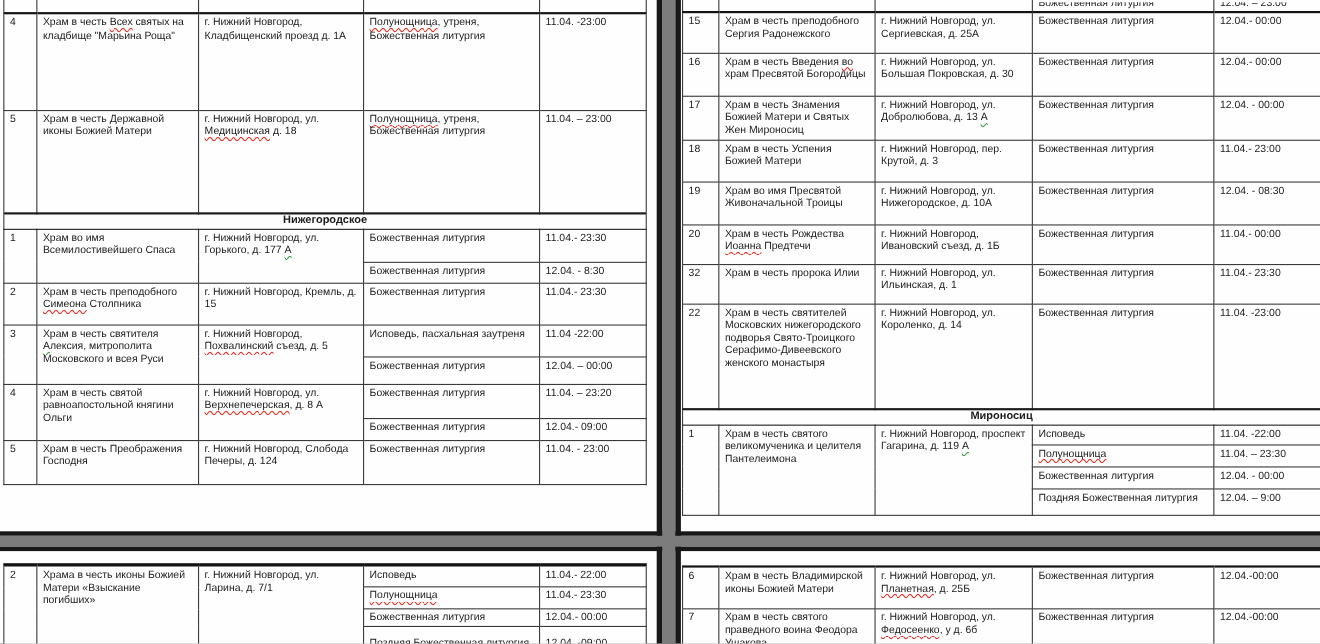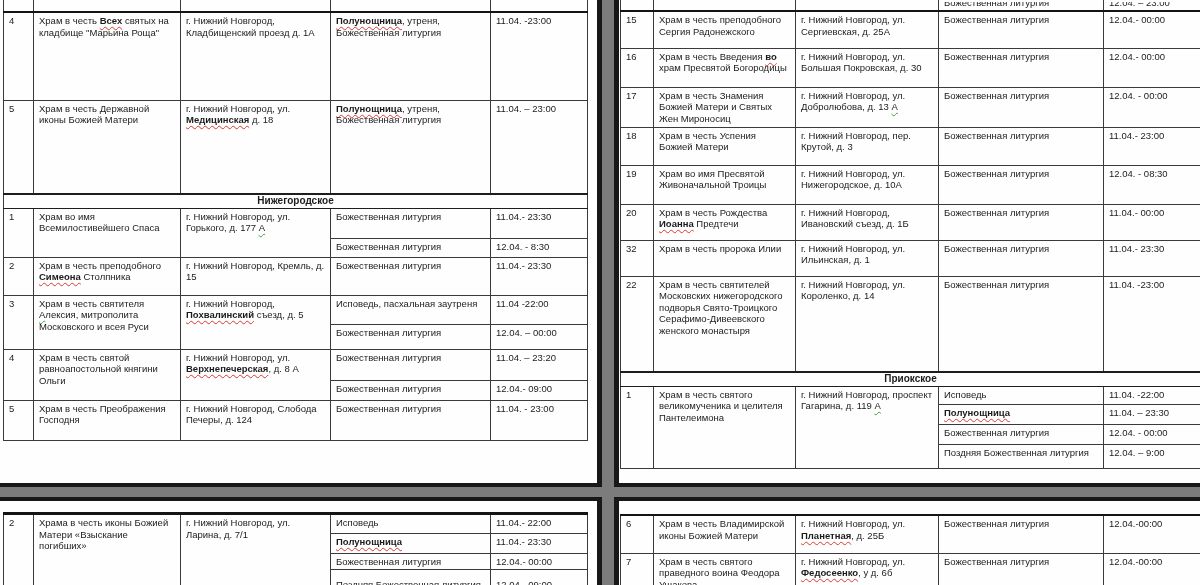--- a/index.html
+++ b/index.html
@@ -26,21 +26,21 @@
     border-top:2px solid #1d1d1d; border-bottom:1px solid #1d1d1d;
     text-align:center; font-weight:bold; font-size:10px; padding:0 0 1px 0;
   }
   tr.thick td  { border-top:2px solid #141414; }
   tr.thick3 td { border-top:3px solid #141414; }
   tr.partial td { border-top:none; }
   td.pc { padding:0 4px; }
   .clipbox { height:7px; overflow:hidden; }
   .clipinner { margin-top:-5px; font-size:9.5px; line-height:11.5px; }
   tr.pad-top td { padding-top:9px; }
-  .sp-red   { text-decoration:underline wavy #d83a2e 1px; text-underline-offset:2px;font-weight:bold; }
+  .sp-red   { text-decoration:underline wavy #d83a2e 1px; text-underline-offset:2px; }
   .sp-green { text-decoration:underline wavy #3f9b41 1px; text-underline-offset:2px; }
 </style>
 </head>
 <body>
 
 <div class="page page-tl">
   <table class="doc" style="left:3px; top:0; width:584px;">
     <colgroup>
         <col style="width:30px">
         <col style="width:147px">
@@ -199,21 +199,21 @@
       <td>11.04.- 23:30</td>
     </tr>
     <tr style="height:96px">
       <td class="num">22</td>
       <td>Храм в честь святителей Московских нижегородского подворья Свято-Троицкого Серафимо-Дивеевского женского монастыря</td>
       <td>г. Нижний Новгород, ул. Короленко, д. 14</td>
       <td>Божественная литургия</td>
       <td>11.04. -23:00</td>
     </tr>
     <tr class="sec-row" style="height:12px">
-      <td colspan="5">Приокское</td>
+      <td colspan="5">Мироносиц</td>
     </tr>
     <tr style="height:18px">
       <td class="num" rowspan="4">1</td>
       <td rowspan="4">Храм в честь святого великомученика и целителя Пантелеимона</td>
       <td rowspan="4">г. Нижний Новгород, проспект Гагарина, д. 119 <span class="sp-green">А</span></td>
       <td>Исповедь</td>
       <td>11.04. -22:00</td>
     </tr>
     <tr style="height:20px">
       <td><span class="sp-red">Полунощница</span></td>

